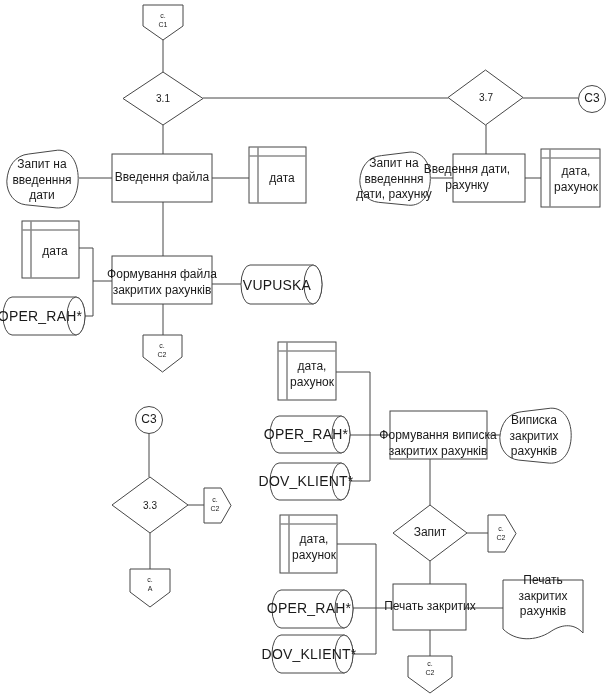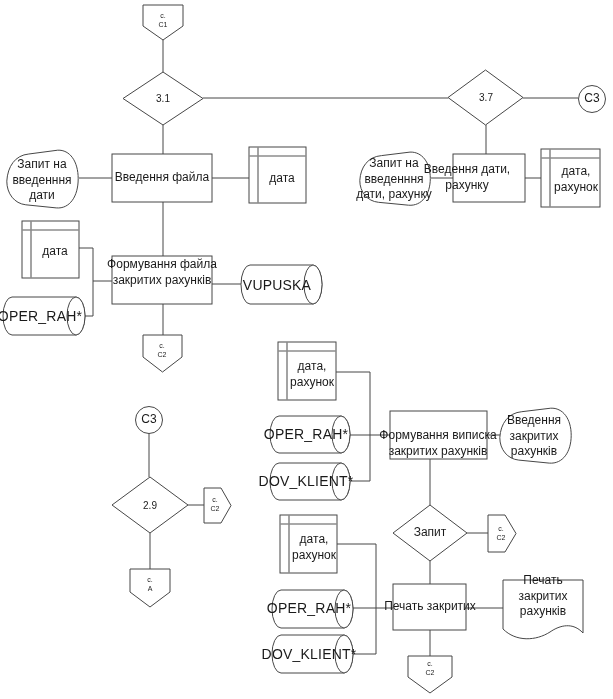--- a/index.html
+++ b/index.html
@@ -141,46 +141,46 @@
 C1</div>
   <div class="lbl num" style="left:163px;top:98px">3.1</div>
   <div class="lbl num" style="left:486px;top:97px">3.7</div>
   <div class="lbl" style="left:592px;top:99px">C3</div>
   <div class="lbl" style="left:42px;top:180px">Запит на
 введенння
 дати</div>
   <div class="lbl" style="left:162px;top:178px">Введення файла</div>
   <div class="lbl" style="left:282px;top:179px">дата</div>
   <div class="lbl" style="left:55px;top:252px">дата</div>
-  <div class="lbl" style="left:162px;top:273px">Формування файла
+  <div class="lbl" style="left:162px;top:283px">Формування файла
 закритих рахунків</div>
   <div class="lbl cyl" style="left:277px;top:285px">VUPUSKA</div>
   <div class="lbl cyl" style="left:40px;top:316px">OPER_RAH*</div>
   <div class="lbl pent" style="left:162px;top:351px">с.
 C2</div>
   <div class="lbl" style="left:394px;top:179px">Запит на
 введенння
 дати, рахунку</div>
   <div class="lbl" style="left:467px;top:178px">Введення дати,
 рахунку</div>
   <div class="lbl" style="left:576px;top:180px">дата,
 рахунок</div>
   <div class="lbl" style="left:149px;top:420px">C3</div>
-  <div class="lbl num" style="left:150px;top:505px">2.9</div>
+  <div class="lbl num" style="left:150px;top:505px">3.3</div>
   <div class="lbl pent" style="left:215px;top:505px">с.
 C2</div>
   <div class="lbl pent" style="left:150px;top:585px">с.
 A</div>
   <div class="lbl" style="left:312px;top:375px">дата,
 рахунок</div>
   <div class="lbl cyl" style="left:306px;top:434px">OPER_RAH*</div>
   <div class="lbl cyl" style="left:306px;top:481px">DOV_KLIENT*</div>
   <div class="lbl" style="left:438px;top:444px">Формування виписка
 закритих рахунків</div>
-  <div class="lbl" style="left:534px;top:436px">Введення
+  <div class="lbl" style="left:534px;top:436px">Виписка
 закритих
 рахунків</div>
   <div class="lbl" style="left:430px;top:533px">Запит</div>
   <div class="lbl pent" style="left:501px;top:534px">с.
 C2</div>
   <div class="lbl" style="left:314px;top:548px">дата,
 рахунок</div>
   <div class="lbl cyl" style="left:309px;top:608px">OPER_RAH*</div>
   <div class="lbl cyl" style="left:309px;top:654px">DOV_KLIENT*</div>
   <div class="lbl" style="left:430px;top:607px">Печать закритих</div>

